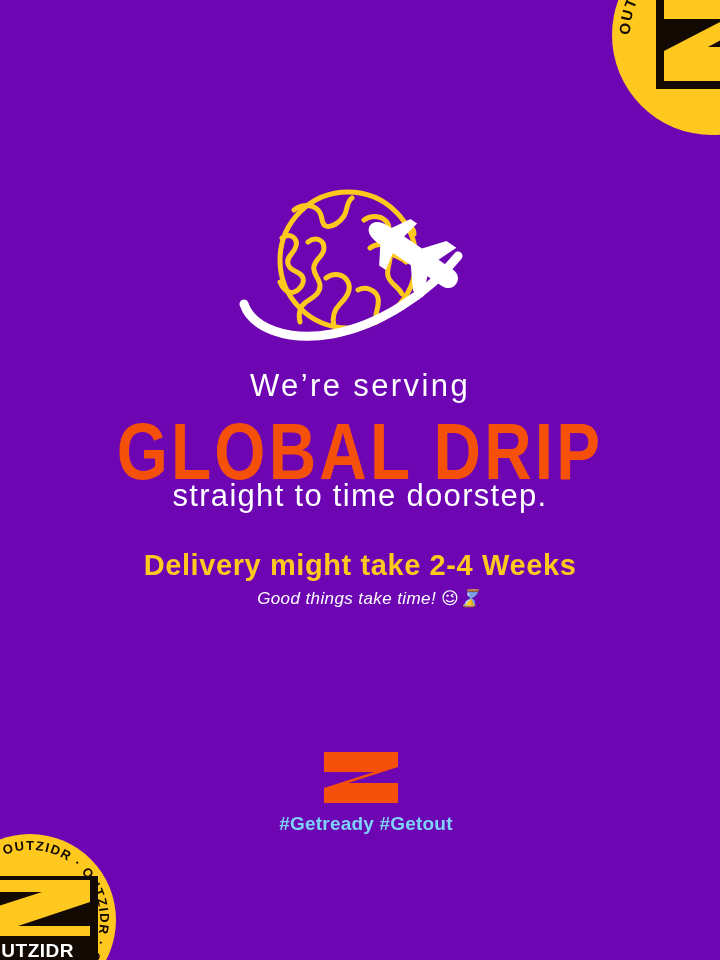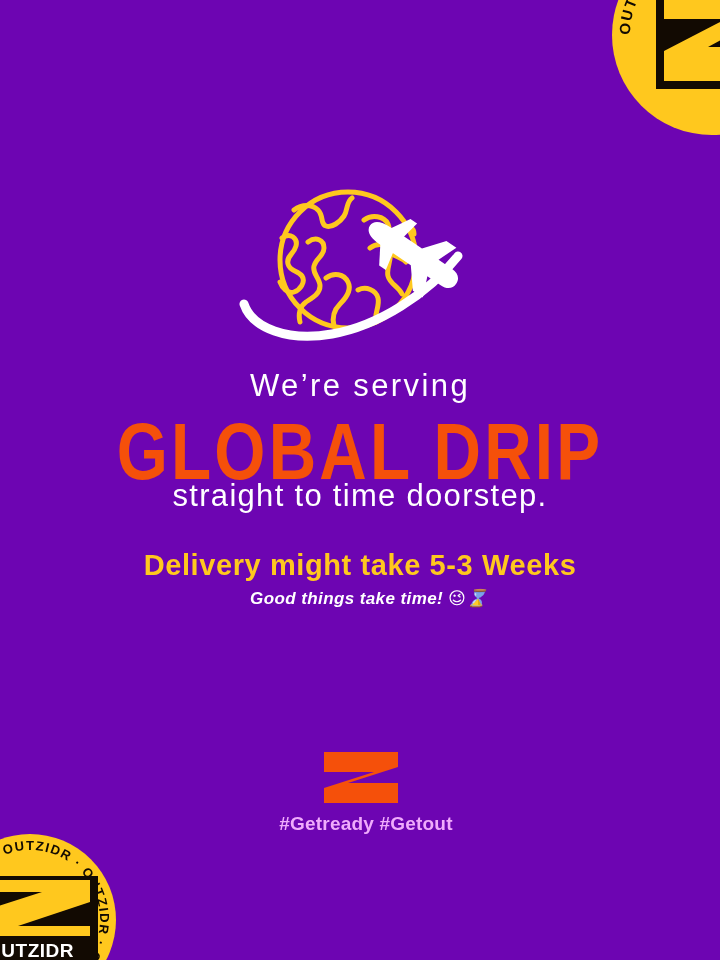--- a/index.html
+++ b/index.html
@@ -123,38 +123,38 @@
     top: 549px;
     color: #FFC81E;
     font-size: 29px;
     font-weight: 700;
     letter-spacing: 0.6px;
   }
   #reassurance-note {
     top: 588px;
     color: #FFFFFF;
     font-size: 17px;
-    font-weight: 700;
+    font-weight: 400;
     font-style: italic;
     letter-spacing: 0.4px;
     padding-left: 18px;
   }
 
   
   #brand-mark {
     position: absolute;
     left: 322px;
     top: 750px;
     width: 78px;
     height: 55px;
     display: block;
   }
   #hashtags {
     top: 813px;
-    color: #f0abfc;
+    color: #7dd3fc;
     font-size: 19px;
     font-weight: 700;
     letter-spacing: 0.2px;
     margin-left: 12px;
   }
 </style>
 </head>
 <body>
 
 <div id="poster">
@@ -205,21 +205,21 @@
         <path d="M24,42 L36,62 L44,62 L40,42 Z"></path>
         <rect x="96" y="28" width="5" height="12" rx="2"></rect>
         <rect x="86" y="28" width="4" height="12" rx="2"></rect>
       </g>
     </g>
   </svg>
 
   <div class="copy-line" id="eyebrow-line">We’re serving</div>
   <div class="copy-line" id="headline">GLOBAL DRIP</div>
   <div class="copy-line" id="subhead-line">straight to time doorstep.</div>
-  <div class="copy-line" id="delivery-note">Delivery might take 5-3 Weeks</div>
+  <div class="copy-line" id="delivery-note">Delivery might take 2-4 Weeks</div>
   <div class="copy-line" id="reassurance-note">Good things take time! 😉⌛</div>
 
   <svg id="brand-mark" viewBox="0 0 78 55">
     <polygon points="2,2 76,2 76,17 26,33 76,33 76,53 2,53 2,38 52,22 2,22" fill="#F5500A"></polygon>
   </svg>
   <div class="copy-line" id="hashtags">#Getready #Getout</div>
 
   <div class="badge" id="badge-bottom-left">
     <svg class="badge-ring-text" viewBox="0 0 172 172">
       <defs>

